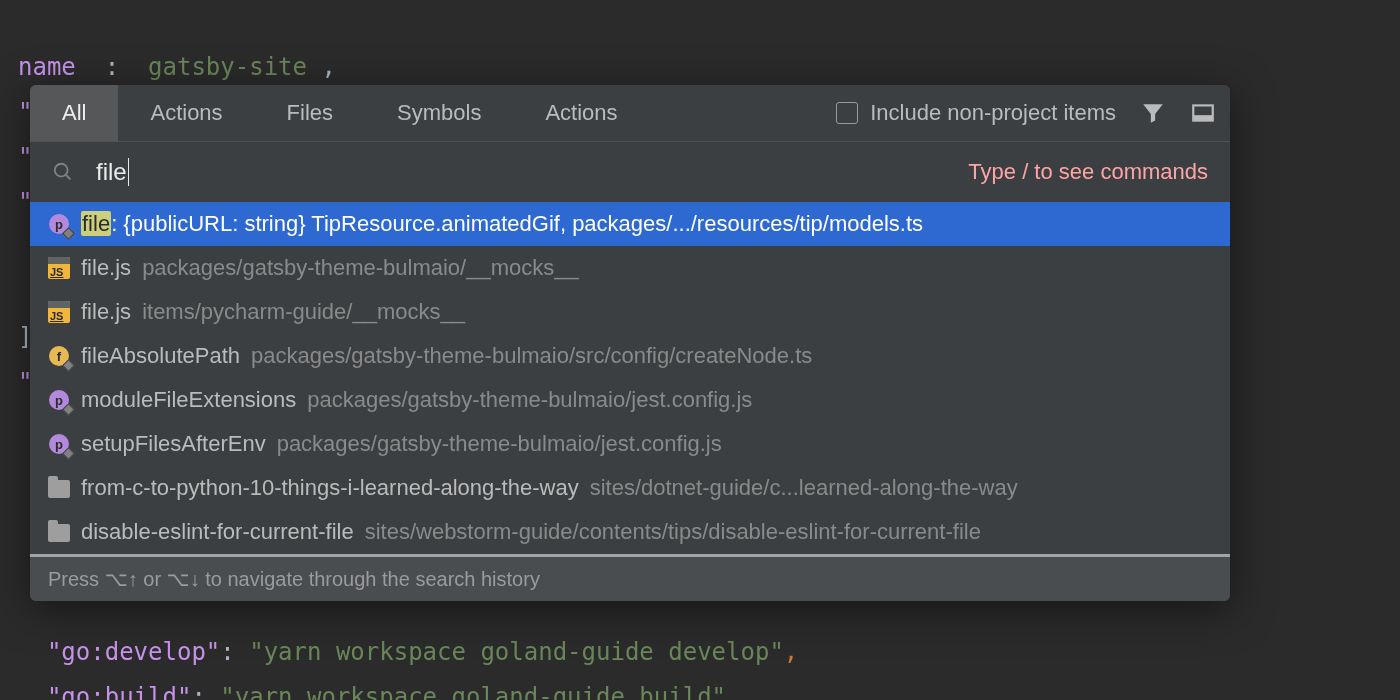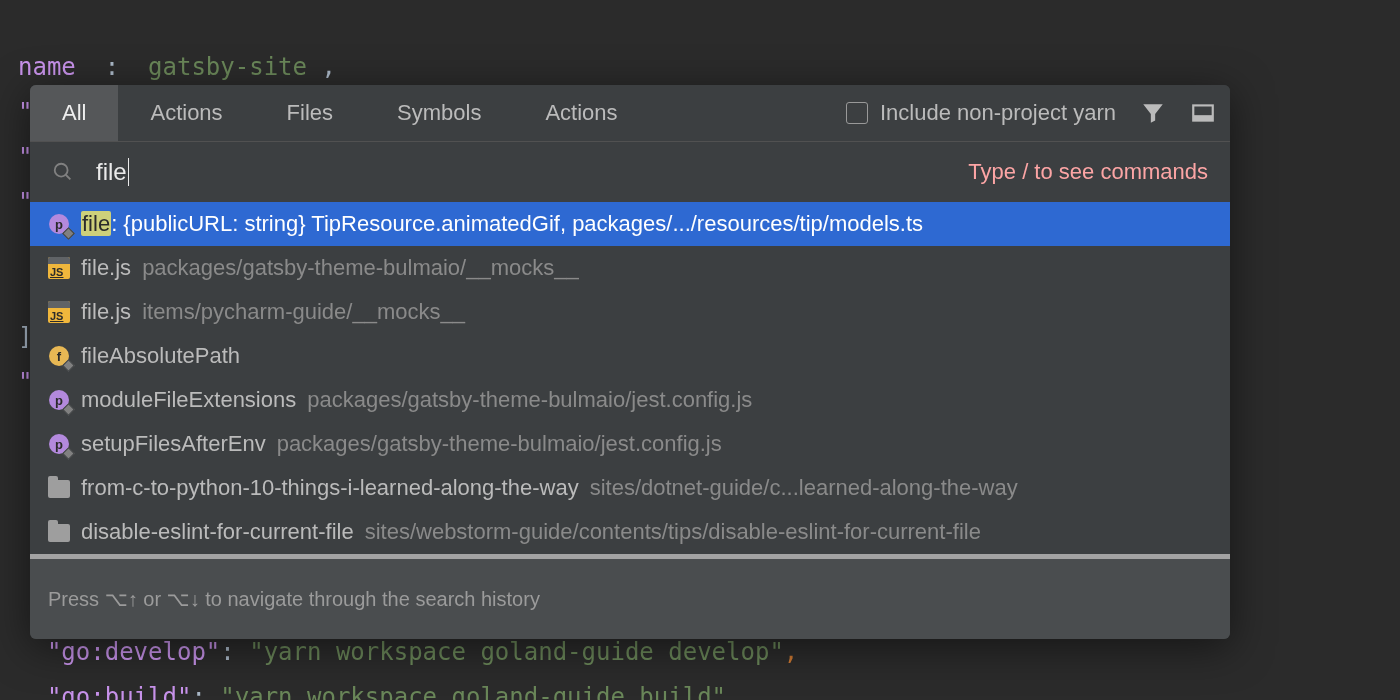--- a/index.html
+++ b/index.html
@@ -198,22 +198,22 @@
     bottom: -3px; right: -3px;
     width: 9px; height: 9px;
     background: #808080;
     transform: rotate(45deg);
     border: 1px solid #3c3f41;
   }
   .footer {
     background: #4a4d4f;
     color: #9b9b9b;
     font-size: 20px;
-    padding: 28px 18px;
-    border-top: 5px solid #a3a3a3;
+    padding: 10px 18px;
+    border-top: 3px solid #a3a3a3;
   }
 </style>
 </head>
 <body>
 
 <div class="editor-bg">
 <span class="p">name</span>  :  <span class="s">gatsby-site</span> ,
 <span class="p">"private"</span><span>: </span><span class="k">true</span><span class="k">,</span>
 <span class="p">"version"</span><span>: </span><span class="s">"1.0.0"</span><span class="k">,</span>
 <span class="p">"w</span>
@@ -233,21 +233,21 @@
 <div class="popup">
   <div class="tabs">
     <div class="tab active">All</div>
     <div class="tab">Actions</div>
     <div class="tab">Files</div>
     <div class="tab">Symbols</div>
     <div class="tab">Actions</div>
     <div class="spacer"></div>
     <label class="checkbox">
       <span class="cb-box"></span>
-      <span>Include non-project yarn</span>
+      <span>Include non-project items</span>
     </label>
     <svg class="tool-icon" viewBox="0 0 24 24">
         <path d="M3 4h18l-7 9v6l-4 2v-8L3 4z"></path>
       </svg>
     <svg class="tool-icon" viewBox="0 0 24 24">
         <rect x="3" y="5" width="18" height="14" fill="none" stroke="#bbb" stroke-width="2"></rect>
         <rect x="3" y="14" width="18" height="5" fill="#bbb"></rect>
       </svg>
   </div>
 
@@ -284,20 +284,21 @@
         </span>
         <span>file.js</span>
         <span class="path">items/pycharm-guide/__mocks__</span>
       </div>
       <div class="result">
         <span class="icon-wrap">
           <span class="icon-badge" style="background: rgb(232, 184, 84);">f</span>
           <span class="mini-diamond"></span>
         </span>
         <span>fileAbsolutePath</span>
+        <span class="path">packages/gatsby-theme-bulmaio/src/config/createNode.ts</span>
       </div>
       <div class="result">
         <span class="icon-wrap">
           <span class="icon-badge" style="background: rgb(179, 137, 221);">p</span>
           <span class="mini-diamond"></span>
         </span>
         <span>moduleFileExtensions</span>
         <span class="path">packages/gatsby-theme-bulmaio/jest.config.js</span>
       </div>
       <div class="result">

